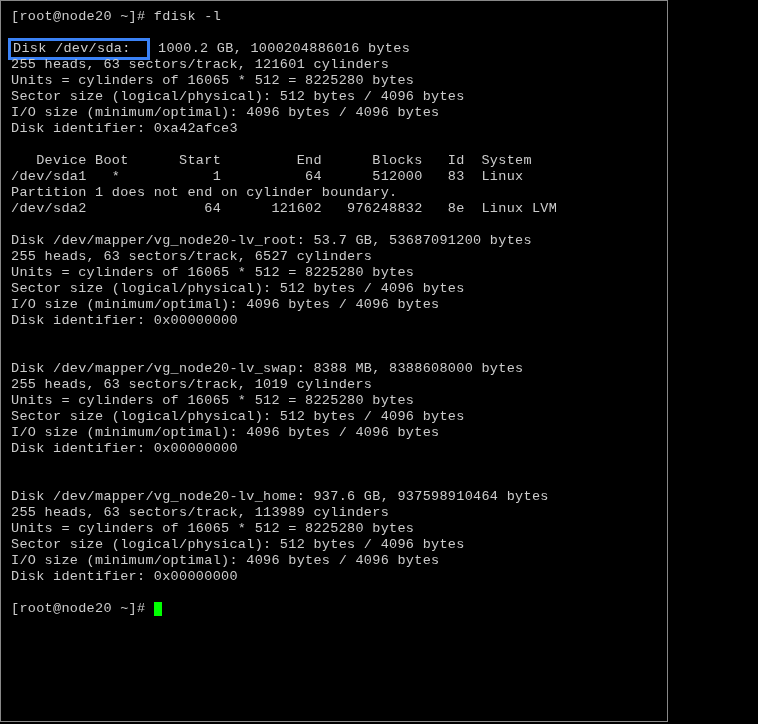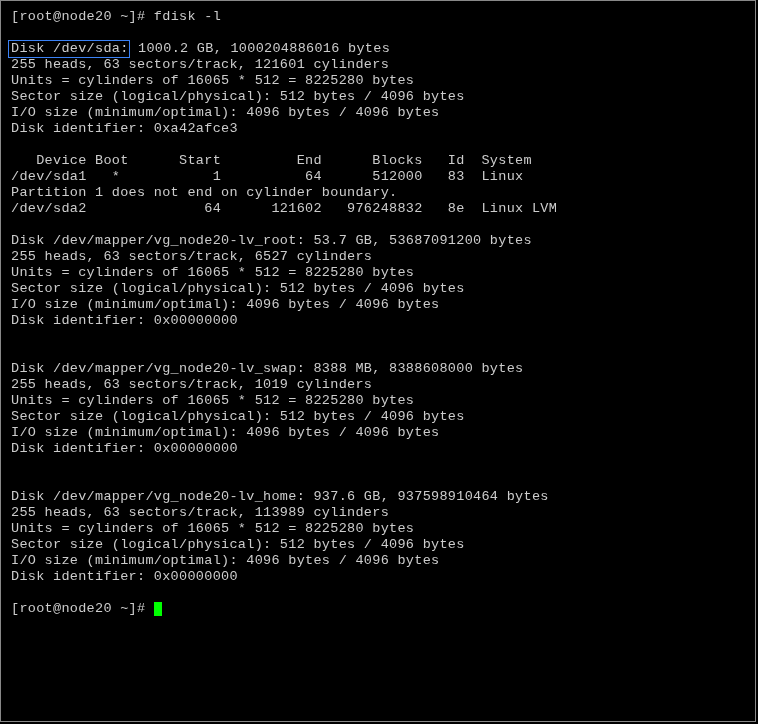--- a/index.html
+++ b/index.html
@@ -13,28 +13,28 @@
   .terminal {
     background: #000;
     color: #ccc;
     font-family: "Consolas", "Courier New", monospace;
     font-size: 13.5px;
     line-height: 16px;
     padding: 8px 10px;
     white-space: pre;
     letter-spacing: 0.3px;
     box-sizing: border-box;
-    width: 756px;
+    width: 668px;
     height: 722px;
     border: 1px solid #888;
     position: relative;
   }
   .highlight-box {
-    border: 1px solid #3b82f6;
-    padding: 0 0 1px 2px;
+    border: 3px solid #3b82f6;
+    padding: 0 16px 1px 2px;
     margin-left: -3px;
   }
   .cursor {
     display: inline-block;
     width: 8px;
     height: 14px;
     background: #0f0;
     vertical-align: text-bottom;
   }
   .line { display: block; }

